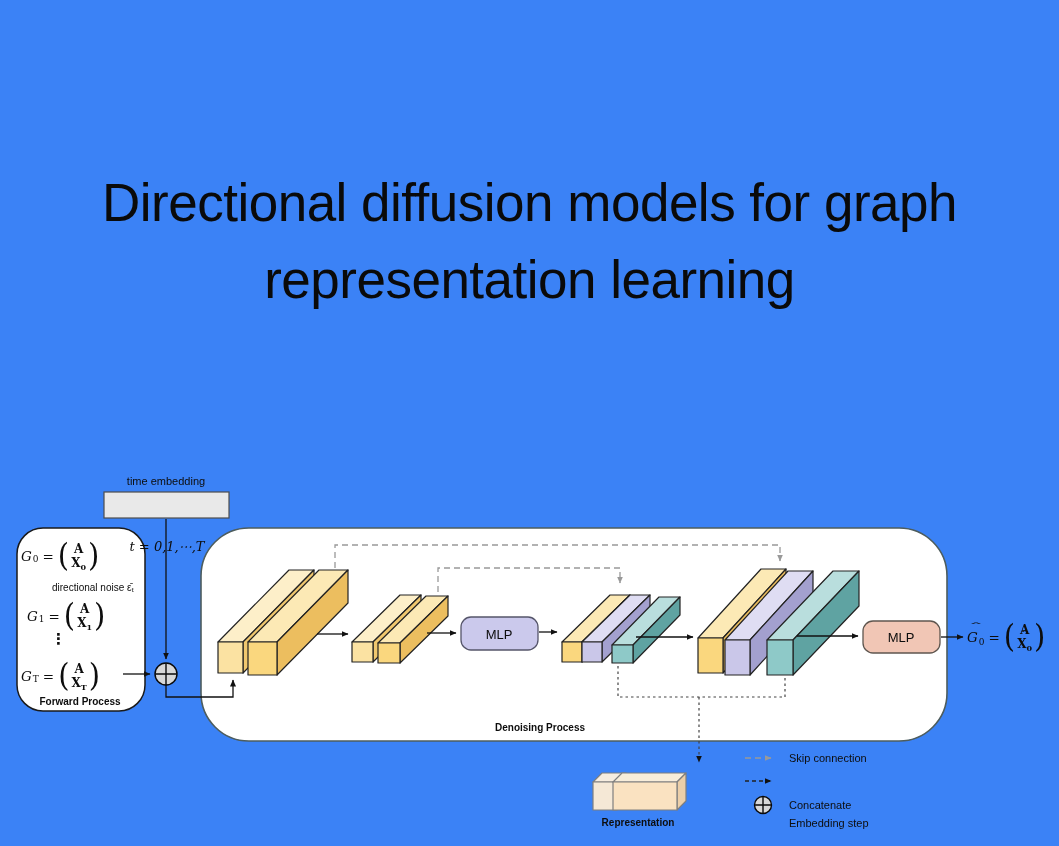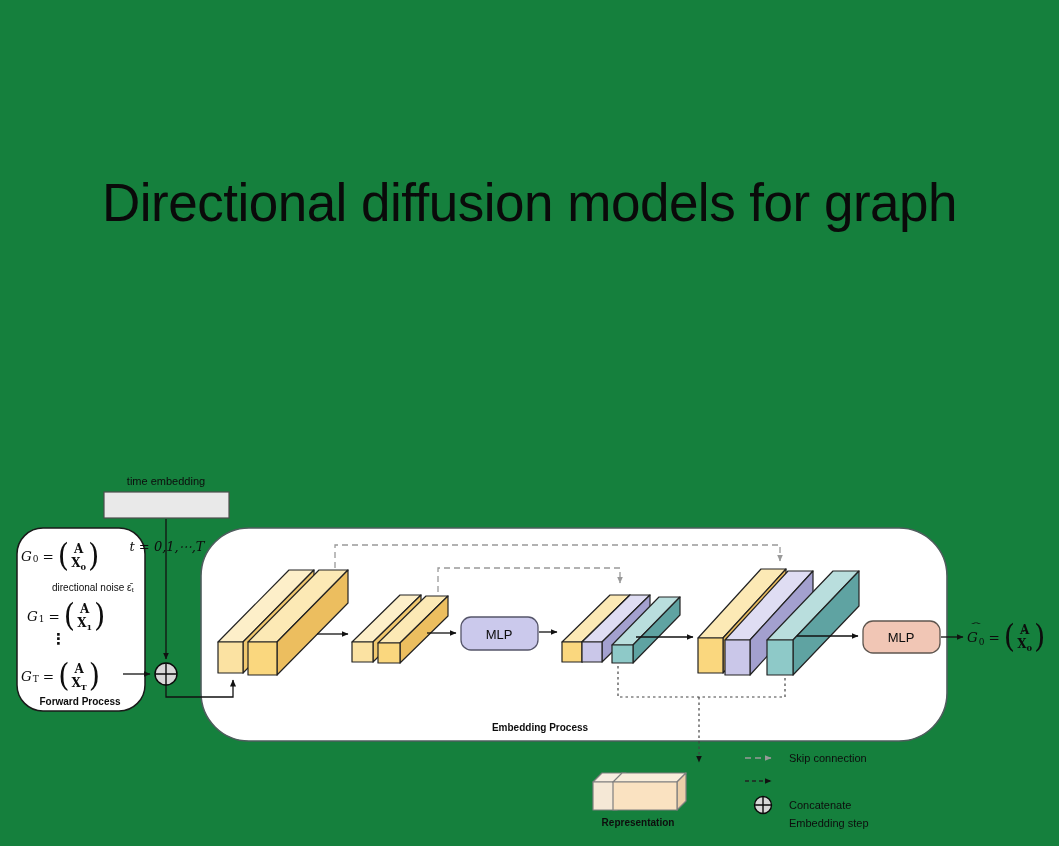--- a/index.html
+++ b/index.html
@@ -1,16 +1,16 @@
 <!DOCTYPE html>
 <html><head>
 <meta charset="utf-8">
 <style>
   html,body{margin:0;padding:0;background:#ffffff;}
-  #canvas{position:relative;width:1059px;height:846px;background:#15803d;overflow:hidden;
+  #canvas{position:relative;width:1059px;height:846px;background:#3b82f6;overflow:hidden;
           font-family:"Liberation Sans",sans-serif;color:#0d0d0d;}
   
   .title{position:absolute;top:164px;left:0;width:1059px;text-align:center;
          font-size:53px;line-height:77px;letter-spacing:-0.5px;color:#0a0a0a;}
   
   #diagram{position:absolute;left:0;top:0;width:1059px;height:846px;}
   .blk{stroke:#222;stroke-width:1.2;stroke-linejoin:round;}
   .yf{fill:#FAD77E}.yt{fill:#FCE9B5}.ys{fill:#ECBE5F}
   .ylf{fill:#FBE2A2}.ylt{fill:#FDEFC9}.yls{fill:#F0C76E}
   .lvf{fill:#CAC7E9}.lvt{fill:#DFDDF3}.lvs{fill:#A3A0CF}
@@ -54,20 +54,21 @@
   .proc{font-size:10px;font-weight:bold;}
   .mlplbl{font-size:13px;}
 </style>
 </head>
 <body>
 
 <div id="canvas">
 
   <div class="title">
     <div>Directional diffusion models for graph</div>
+    <div>representation learning</div>
   </div>
 
   <svg id="diagram" viewBox="0 0 1059 846" xmlns="http://www.w3.org/2000/svg">
     <defs>
       <marker id="mB" markerWidth="9" markerHeight="8" refX="6.5" refY="3" orient="auto" markerUnits="userSpaceOnUse">
         <path d="M0,0 L7,3 L0,6 Z" fill="#111"></path>
       </marker>
       <marker id="mG" markerWidth="9" markerHeight="8" refX="6.5" refY="3" orient="auto" markerUnits="userSpaceOnUse">
         <path d="M0,0 L7,3 L0,6 Z" fill="#999"></path>
       </marker>
@@ -170,21 +171,21 @@
         <circle class="concat" cx="763" cy="805" r="8.5"></circle>
         <path class="concatline" d="M754.5,805 H771.5 M763,796.5 V813.5"></path>
       </g>
     </g>
   </svg>
 
   <div class="lbl small ctr" style="left:166px;top:481px;">time embedding</div>
   <div class="lbl timeval ctr" style="left:167px;top:506px;">t = 0,1,⋯,T</div>
 
   <div class="lbl proc ctr" style="left:80px;top:701px;">Forward Process</div>
-  <div class="lbl proc ctr" style="left:540px;top:727px;">Embedding Process</div>
+  <div class="lbl proc ctr" style="left:540px;top:727px;">Denoising Process</div>
   <div class="lbl mlplbl ctr" style="left:499px;top:634px;">MLP</div>
   <div class="lbl mlplbl ctr" style="left:901px;top:637px;">MLP</div>
   <div class="lbl proc ctr" style="left:638px;top:822px;">Representation</div>
 
   <div class="lbl noise vctr" style="left:52px;top:587px;">directional noise ε̄ₜ</div>
   <div class="lbl vdots" style="left:51px;top:629px;">⋮</div>
 
   <div class="formula" style="left:21px;top:556px;">
     <span class="mvar">G</span>
       <span class="gsub">0</span>

